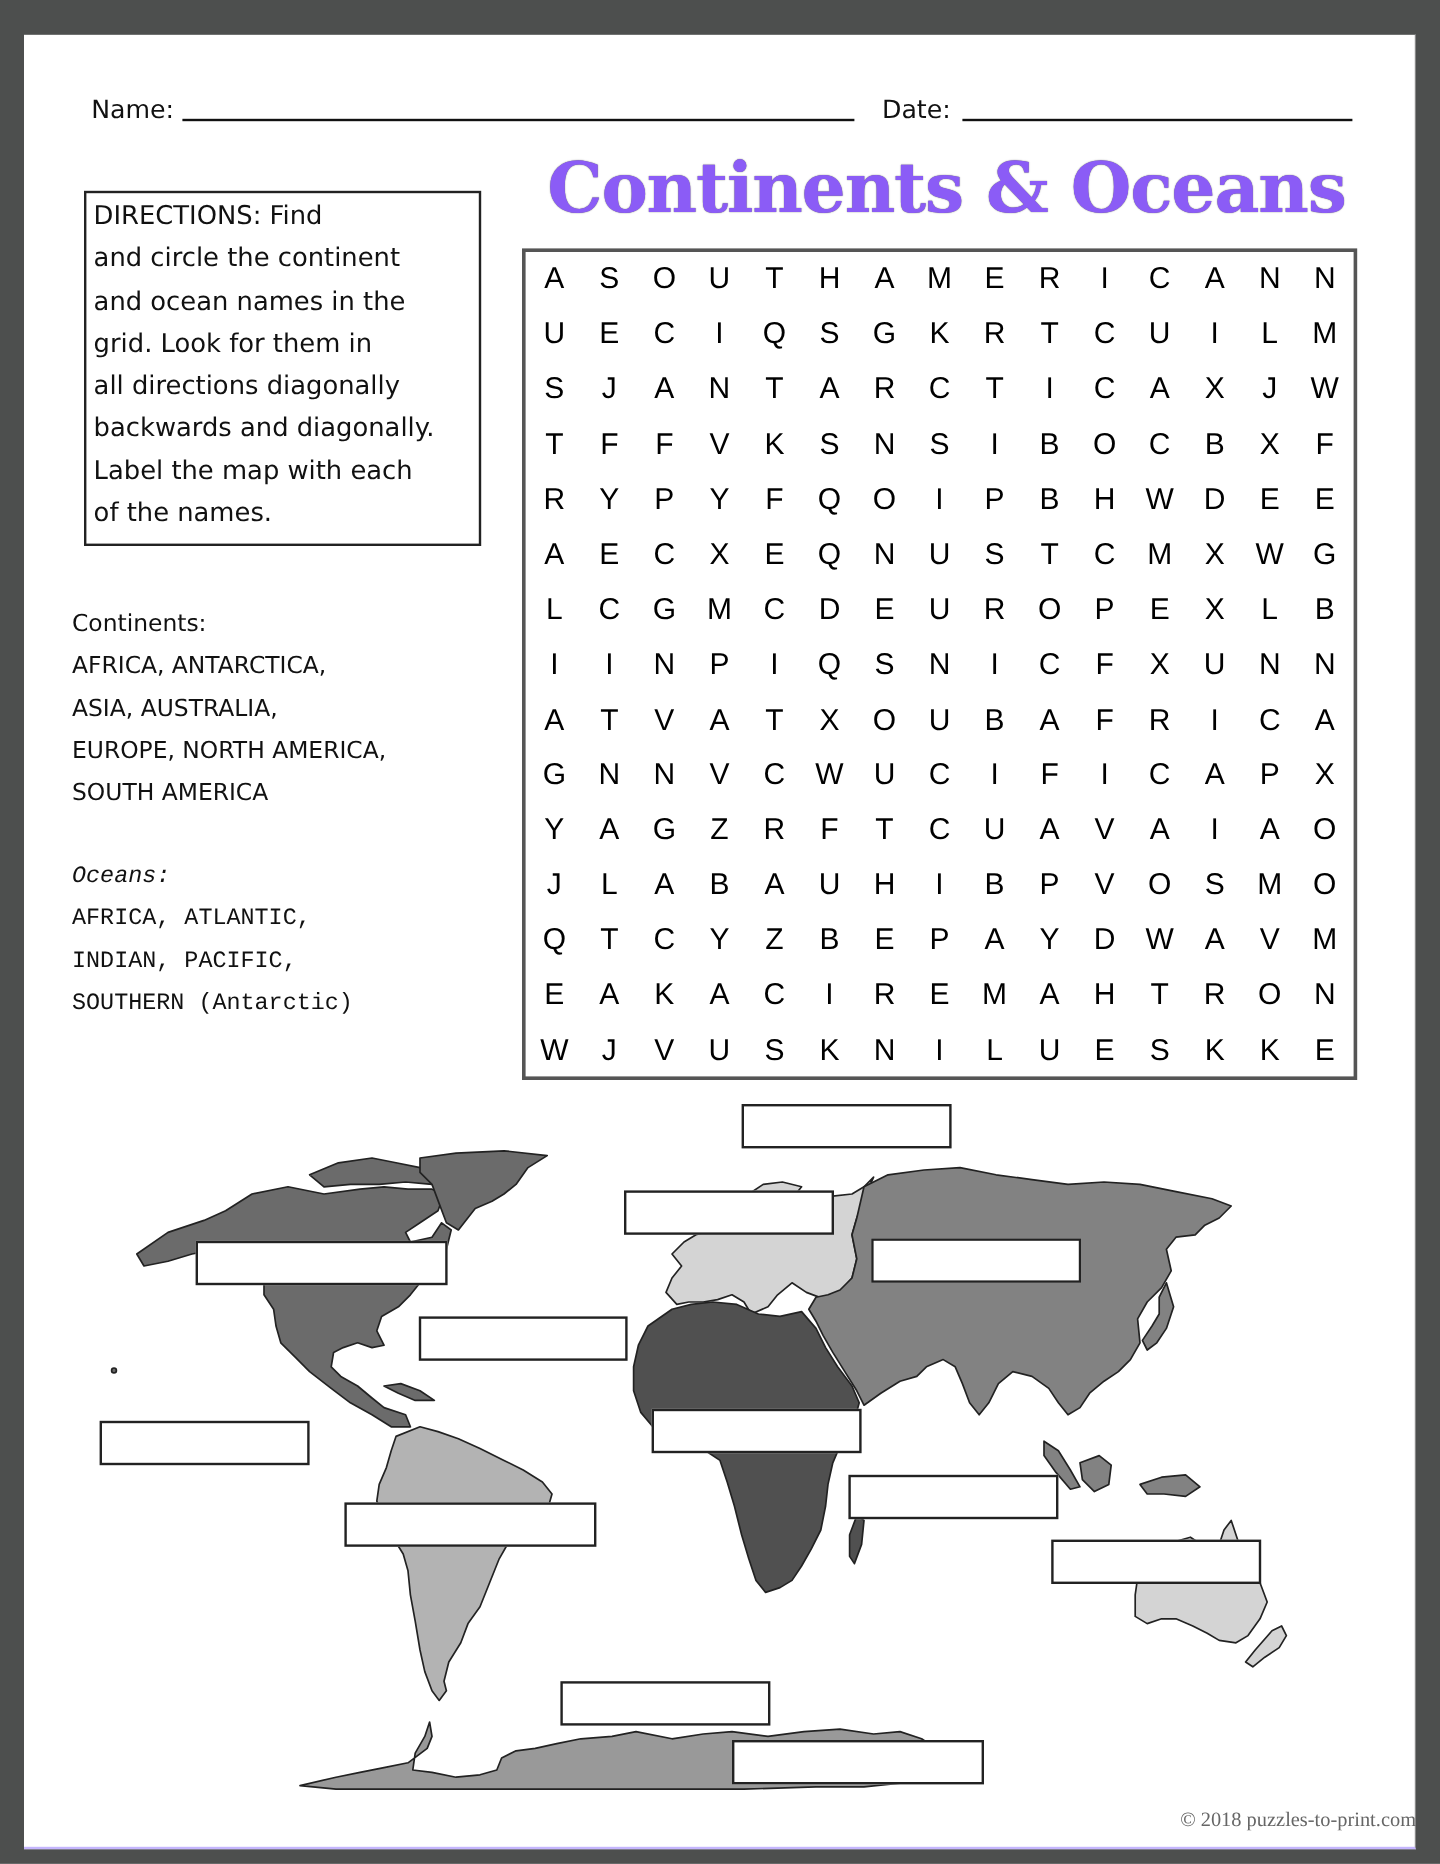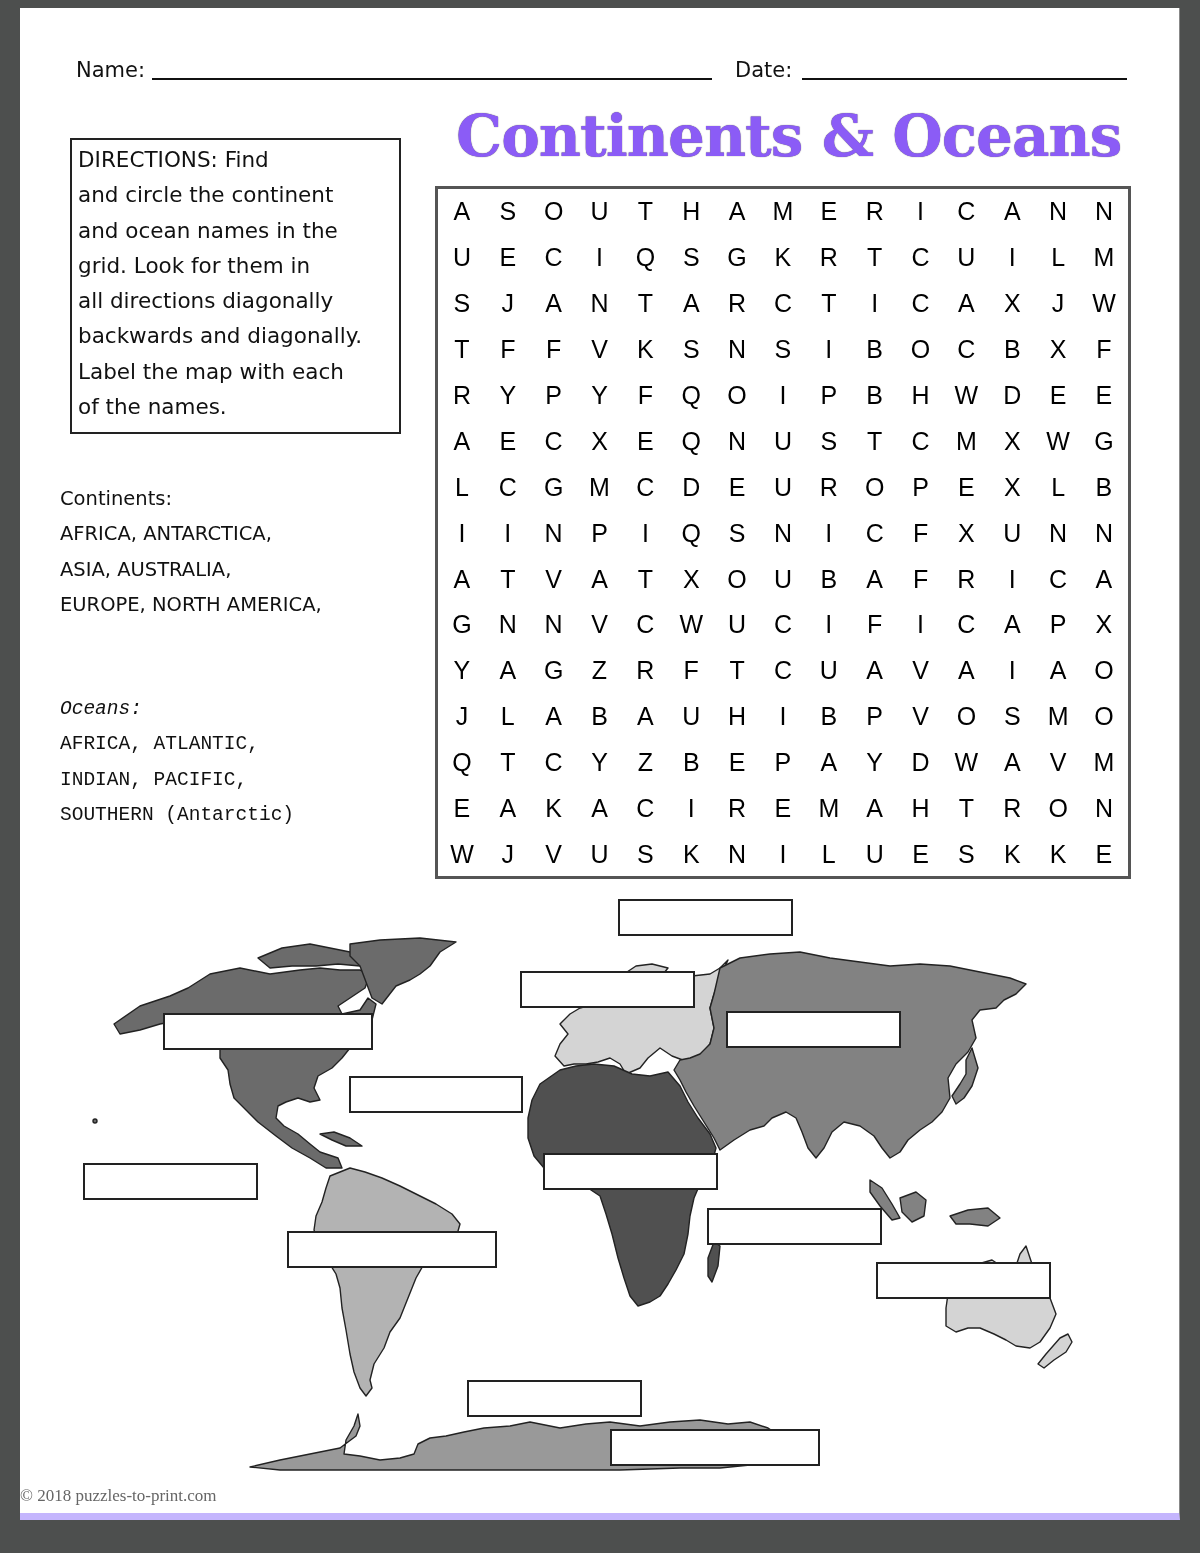--- a/index.html
+++ b/index.html
@@ -1,20 +1,20 @@
 <!DOCTYPE html>
 <html><head>
 <meta charset="utf-8">
 <style>
   * { box-sizing: border-box; margin: 0; padding: 0; }
   html, body { width: 1200px; height: 1553px; background: #4d4f4e; overflow: hidden; }
   body { position: relative; font-family: "DejaVu Sans", sans-serif; }
   .page {
-    position: absolute; left: 20px; top: 8px; width: 1160px; height: 1512px;
-    background: #ffffff; border-right: 1px solid #888; border-bottom: 7px solid #c4b5fd;
+    position: absolute; left: 20px; top: 29px; width: 1160px; height: 1512px;
+    background: #ffffff; border-right: 1px solid #888; border-bottom: 2px solid #c4b5fd;
   }
   .abs { position: absolute; }
   .hdr-label { font-family: "DejaVu Sans", sans-serif; font-size: 21px; color: #111; }
   .hdr-line { border-bottom: 2px solid #111; height: 2px; }
   .title {
     font-family: "DejaVu Serif", serif; font-weight: bold; font-size: 58px; color: #8b5cf6;
     letter-spacing: -1px; white-space: nowrap;
     text-shadow: 0 0 1px #505050;
   }
   .directions {
@@ -57,20 +57,21 @@
     <div>backwards and diagonally.</div>
     <div>Label the map with each</div>
     <div>of the names.</div>
   </div>
 
   <div class="abs wordlist" style="left:40px; top:473px; width:350px;">
     <div>Continents:</div>
     <div>AFRICA, ANTARCTICA,</div>
     <div>ASIA, AUSTRALIA,</div>
     <div>EUROPE, NORTH AMERICA,</div>
+    <div>SOUTH AMERICA</div>
   </div>
 
   <div class="abs wordlist" style="left:40px; top:684px; width:350px;font-family:Liberation Mono, monospace;">
     <div class="italic">Oceans:</div>
     <div>AFRICA, ATLANTIC,</div>
     <div>INDIAN, PACIFIC,</div>
     <div>SOUTHERN (Antarctic)</div>
   </div>
 
   <div class="abs grid" id="word-grid" style="left:415px; top:178px; width:696px; height:693px; padding:0 1px;">
@@ -368,14 +369,14 @@
       <div class="label-box" style="left: 329px; top: 1068px; width: 174px; height: 37px;"></div>
       <div class="label-box" style="left: 63px; top: 1155px; width: 175px; height: 37px;"></div>
       <div class="label-box" style="left: 523px; top: 1145px; width: 175px; height: 37px;"></div>
       <div class="label-box" style="left: 687px; top: 1200px; width: 175px; height: 37px;"></div>
       <div class="label-box" style="left: 267px; top: 1223px; width: 210px; height: 37px;"></div>
       <div class="label-box" style="left: 856px; top: 1254px; width: 175px; height: 37px;"></div>
       <div class="label-box" style="left: 447px; top: 1372px; width: 175px; height: 37px;"></div>
       <div class="label-box" style="left: 590px; top: 1421px; width: 210px; height: 37px;"></div>
     </div>
 
-  <div class="abs footer" style="left:0; top:1478px; width:1160px; text-align:left;">© 2018 puzzles-to-print.com</div>
+  <div class="abs footer" style="left:0; top:1478px; width:1160px; text-align:right;">© 2018 puzzles-to-print.com</div>
 </div>
 
 </body></html>

